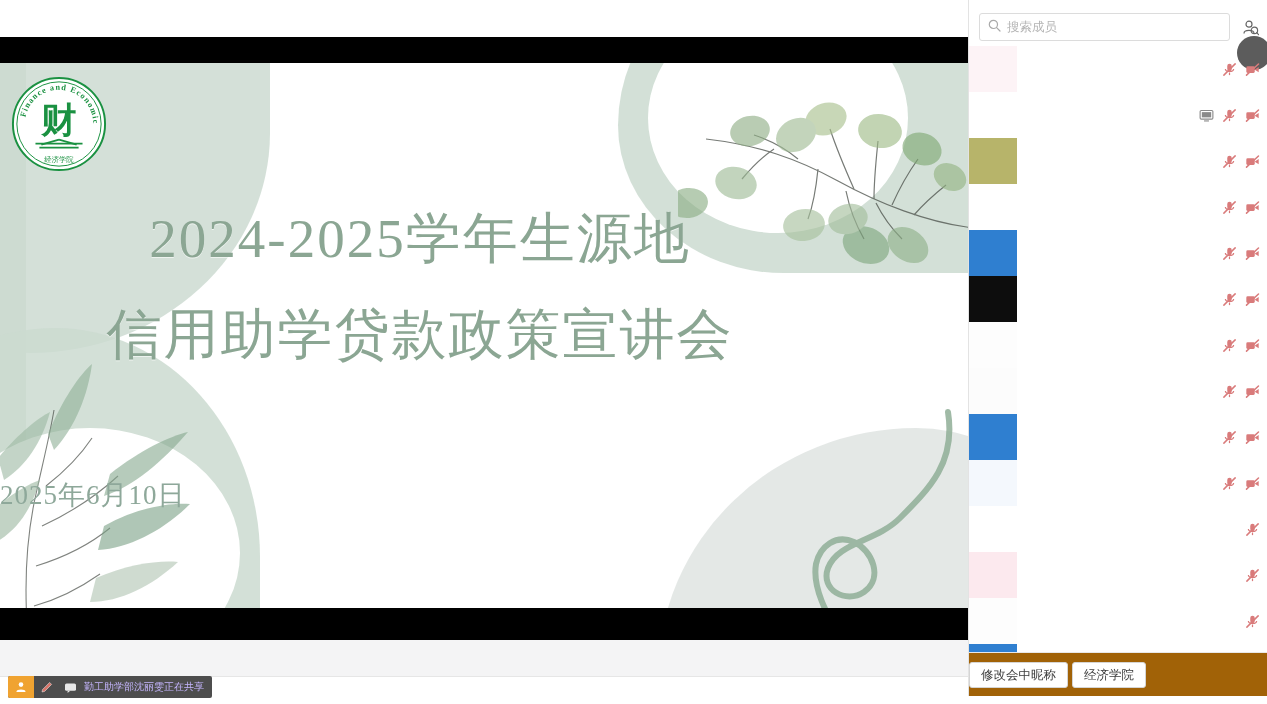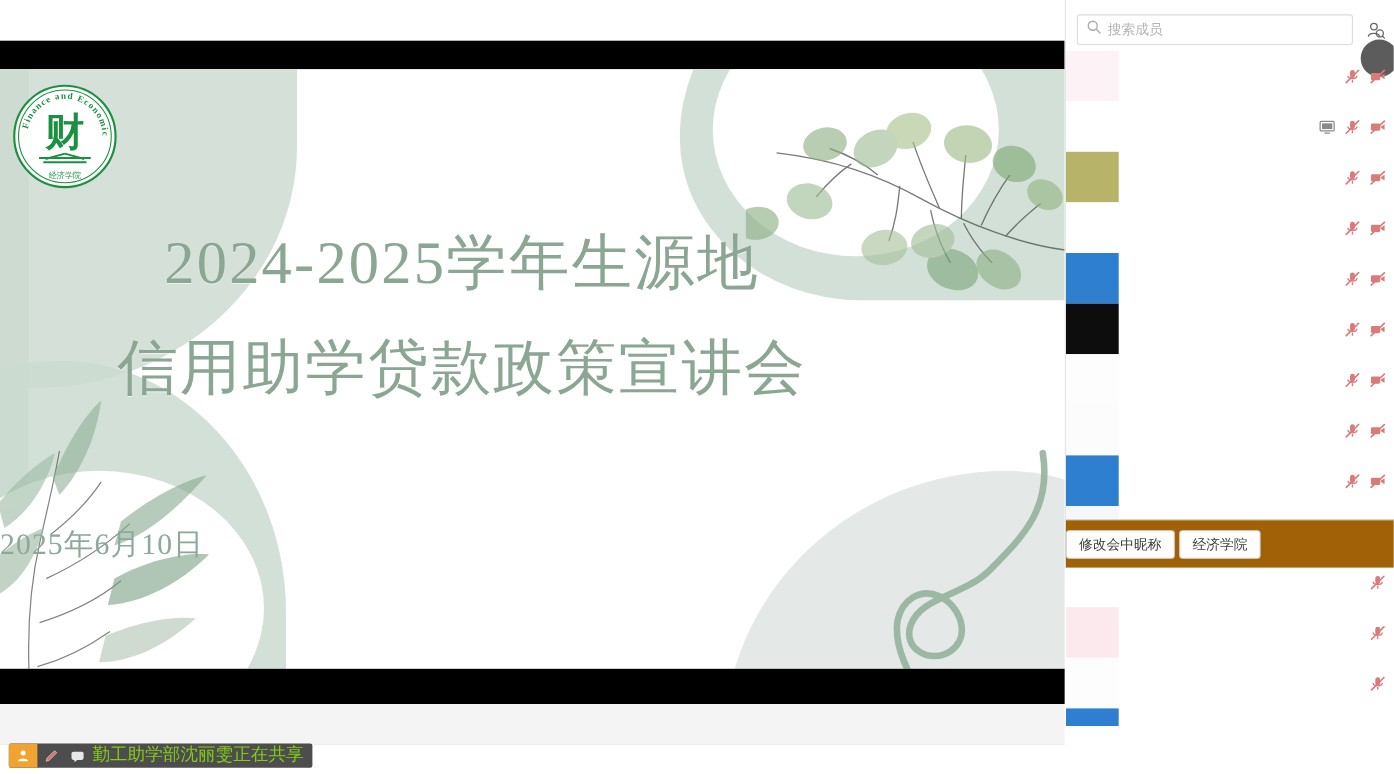--- a/index.html
+++ b/index.html
@@ -110,32 +110,32 @@
   }
   .share-host {
     width: 26px; height: 22px; background: #f0a331;
     display: flex; align-items: center; justify-content: center;
   }
   .share-ico {
     width: 24px; height: 22px;
     display: flex; align-items: center; justify-content: center;
   }
   .share-text {
-    color: #84cc16; font-size: 16px; padding: 0 8px 0 2px;
+    color: #c4b5fd; font-size: 10px; padding: 0 8px 0 2px;
     line-height: 22px; white-space: nowrap;
   }
 
   .taskbar {
     position: absolute; left: 0; top: 676px; width: 968px; height: 28px;
     background: #ffffff; border-top: 1px solid #e6e6e6;
   }
 
   
   .panel {
-    position: absolute; left: 968px; top: 0; width: 299px; height: 516px;
+    position: absolute; left: 968px; top: 0; width: 299px; height: 696px;
     background: #ffffff; border-left: 1px solid #e3e3e3;
   }
   .panel-search-row {
     position: absolute; left: 0; top: 8px; width: 299px; height: 38px;
     display: flex; align-items: center; padding: 0 6px 0 10px; gap: 8px;
   }
   .search-box {
     flex: 1; height: 28px; border: 1px solid #dcdcdc; border-radius: 3px;
     background: #fff; display: flex; align-items: center; padding: 0 8px; gap: 6px;
   }

